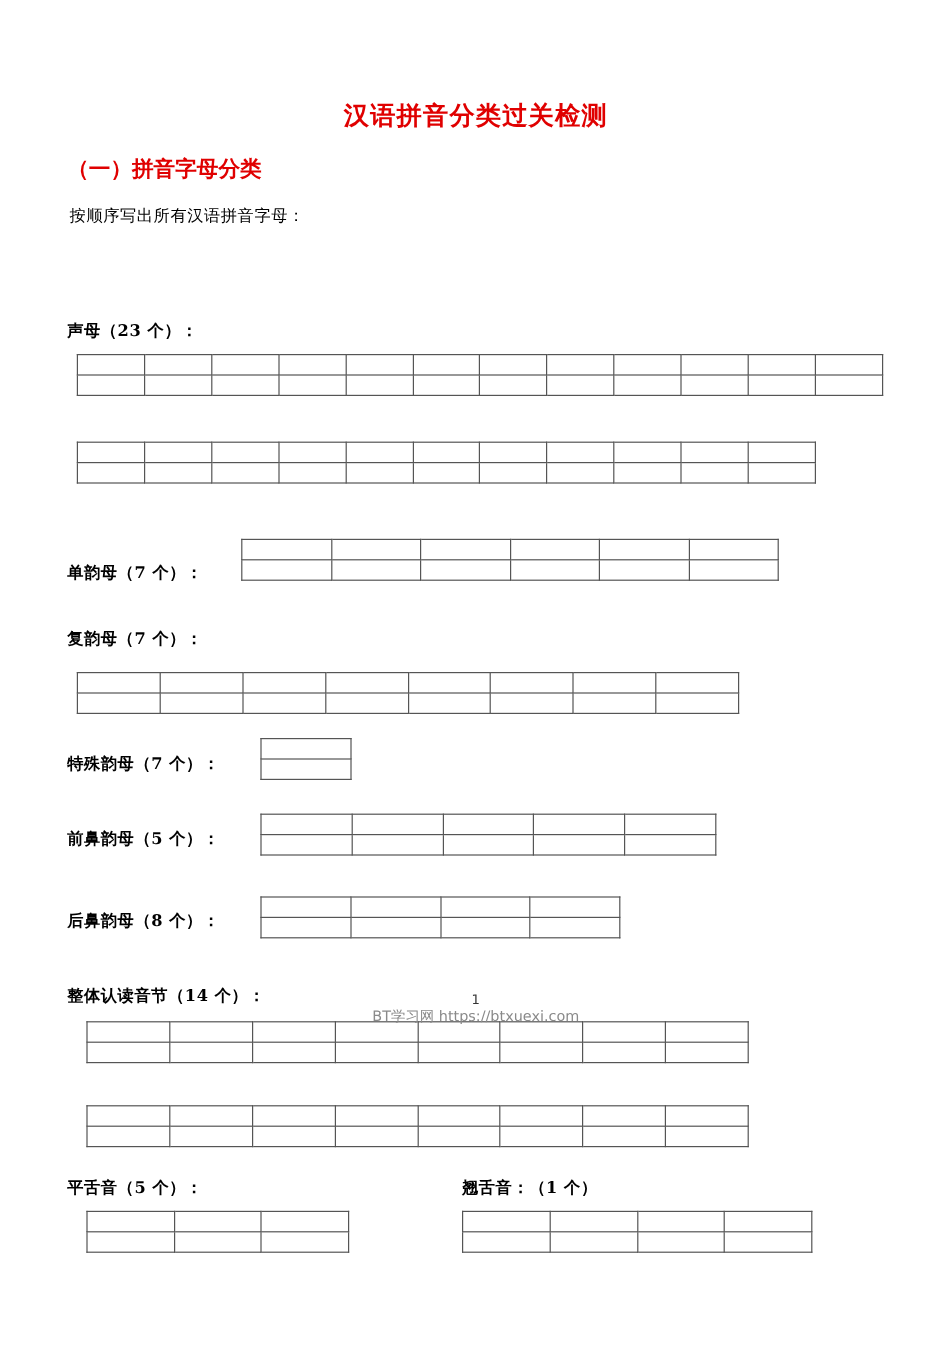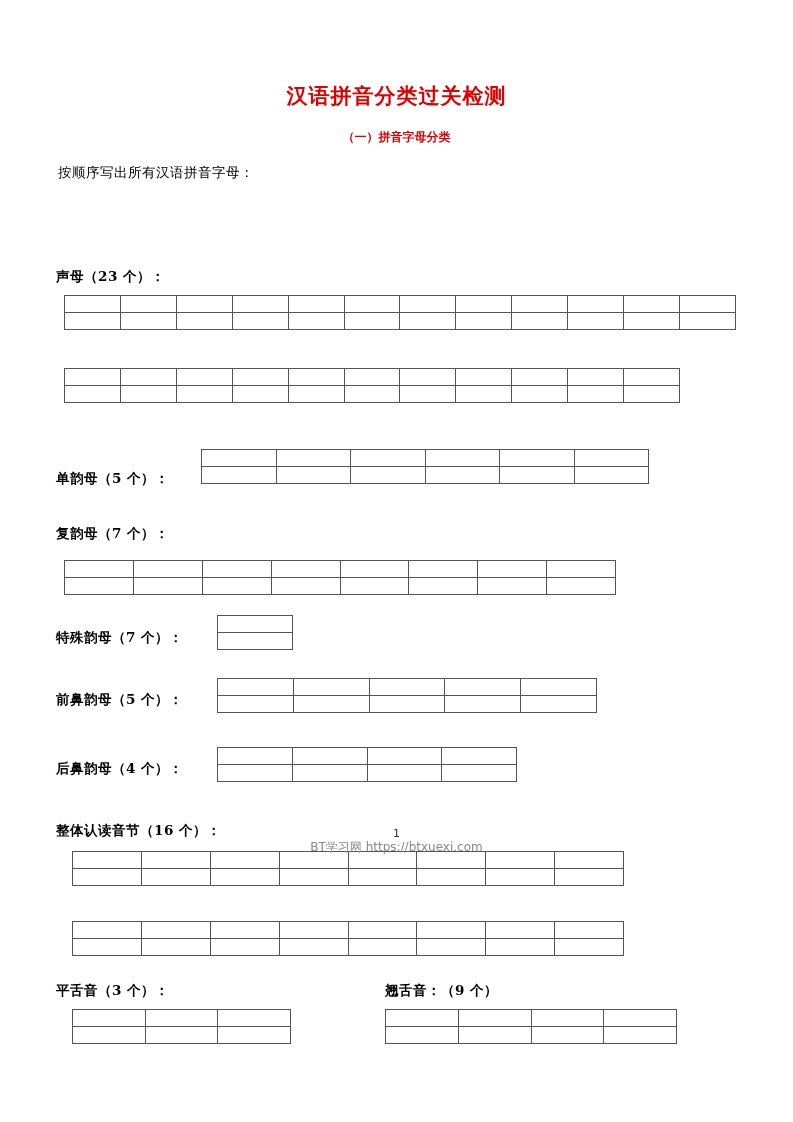--- a/index.html
+++ b/index.html
@@ -27,23 +27,23 @@
     margin-top: 82px;
     text-align: center;
     color: #e00000;
     font-size: 21px;
     font-weight: bold;
     letter-spacing: 1px;
     font-family: "DejaVu Sans", sans-serif;
   }
   .subtitle {
     margin-top: 19px;
-    text-align: center;
+    text-align: left;
     color: #e00000;
-    font-size: 12px;
+    font-size: 18px;
     font-weight: bold;
     font-family: "DejaVu Sans", sans-serif;
   }
   .instruction {
     margin-top: 18px;
     font-size: 13.5px;
     font-family: Liberation Sans, sans-serif;
     padding-left: 2px;
     letter-spacing: 0.5px;
   }
@@ -169,21 +169,21 @@
             <td></td>
             <td></td>
             <td></td>
             <td></td>
           </tr>
     </tbody>
       </table>
   </div>
 
   <div class="block" style="left:56px; top:432px;">
-    <span class="section-label lbl-kai">单韵母（5 个）：</span>
+    <span class="section-label lbl-kai">单韵母（7 个）：</span>
   </div>
   <div class="block" style="left:201px; top:412px;">
     <table class="grid" style="width:448px;">
       <tbody>
           <tr class="tall">
             <td></td>
             <td></td>
             <td></td>
             <td></td>
             <td></td>
@@ -265,21 +265,21 @@
             <td></td>
             <td></td>
             <td></td>
             <td></td>
           </tr>
     </tbody>
       </table>
   </div>
 
   <div class="block" style="left:56px; top:722px;">
-    <span class="section-label lbl-kai">后鼻韵母（4 个）：</span>
+    <span class="section-label lbl-kai">后鼻韵母（8 个）：</span>
   </div>
   <div class="block" style="left:217px; top:710px;">
     <table class="grid" style="width:300px;">
       <tbody>
           <tr class="tall">
             <td></td>
             <td></td>
             <td></td>
             <td></td>
           </tr>
@@ -287,21 +287,21 @@
             <td></td>
             <td></td>
             <td></td>
             <td></td>
           </tr>
     </tbody>
       </table>
   </div>
 
   <div class="block" style="left:56px; top:784px;">
-    <span class="section-label lbl-kai">整体认读音节（16 个）：</span>
+    <span class="section-label lbl-kai">整体认读音节（14 个）：</span>
   </div>
   <div class="block" style="left:72px; top:814px;">
     <table class="grid" style="width:552px;">
       <tbody>
           <tr class="tall">
             <td></td>
             <td></td>
             <td></td>
             <td></td>
             <td></td>
@@ -343,41 +343,41 @@
             <td></td>
             <td></td>
             <td></td>
             <td></td>
           </tr>
     </tbody>
       </table>
   </div>
 
   <div class="block" style="left:56px; top:944px;">
-    <span class="section-label lbl-kai">平舌音（3 个）：</span>
+    <span class="section-label lbl-kai">平舌音（5 个）：</span>
   </div>
   <div class="block" style="left:72px; top:972px;">
     <table class="grid" style="width:219px;">
       <tbody>
           <tr class="tall">
             <td></td>
             <td></td>
             <td></td>
           </tr>
       <tr class="tall">
             <td></td>
             <td></td>
             <td></td>
           </tr>
     </tbody>
       </table>
   </div>
 
   <div class="block" style="left:385px; top:944px;">
-    <span class="section-label lbl-kai">翘舌音：（9 个）</span>
+    <span class="section-label lbl-kai">翘舌音：（1 个）</span>
   </div>
   <div class="block" style="left:385px; top:972px;">
     <table class="grid" style="width:292px;">
       <tbody>
           <tr class="tall">
             <td></td>
             <td></td>
             <td></td>
             <td></td>
           </tr>

